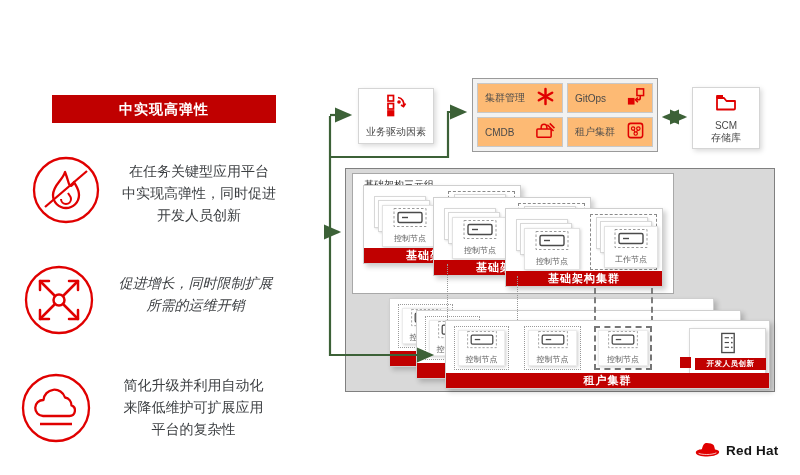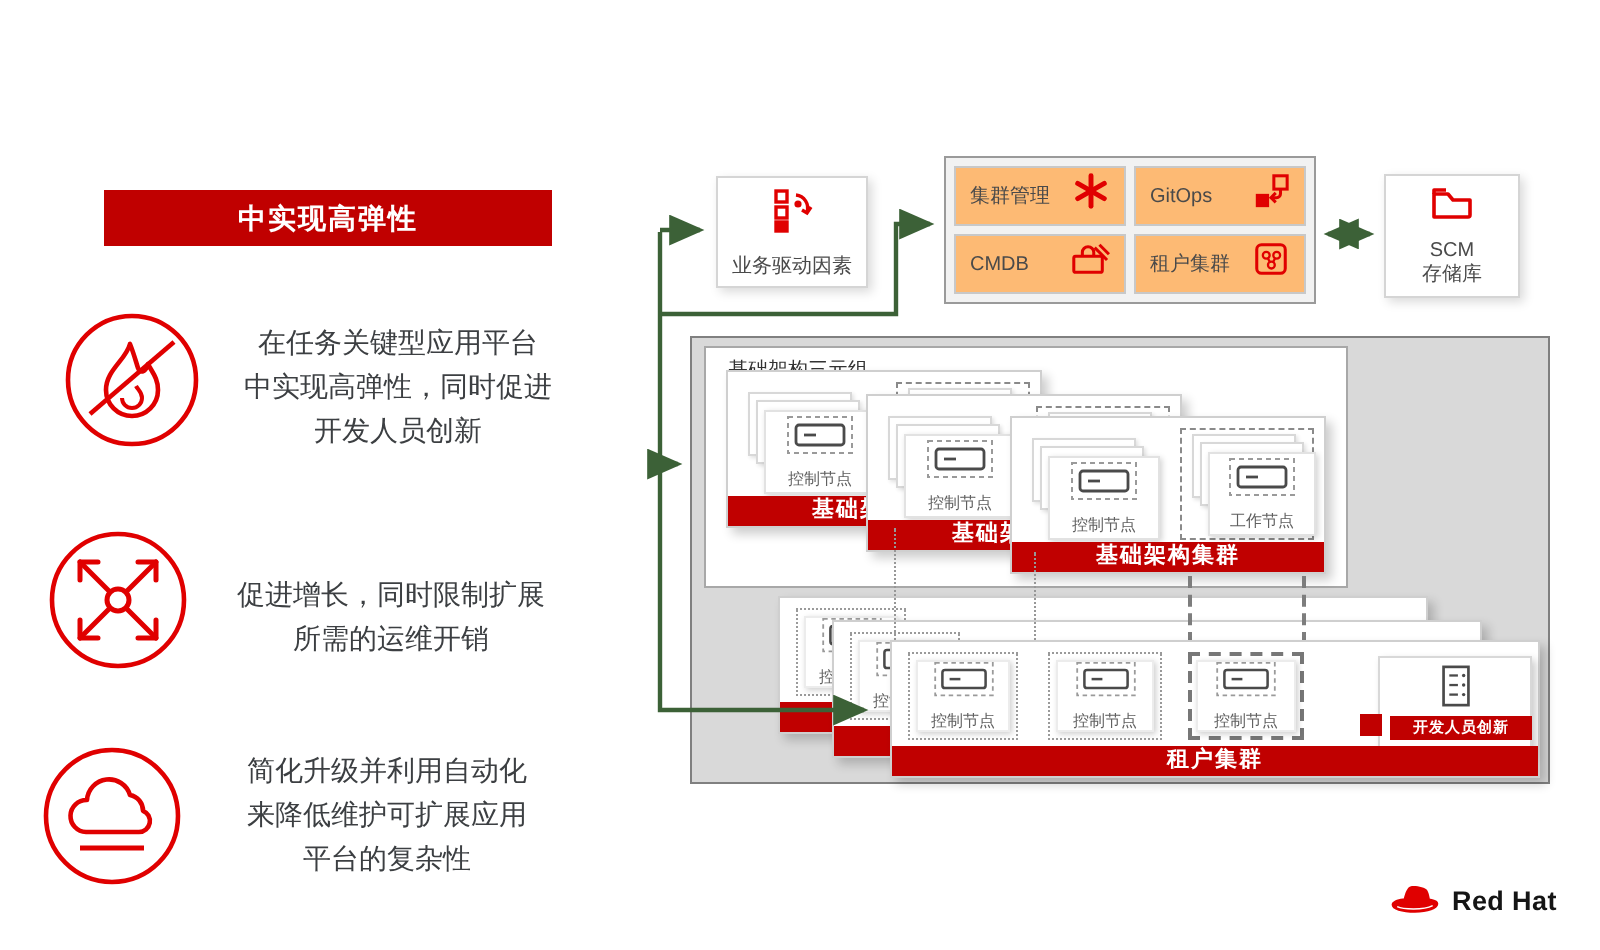--- a/index.html
+++ b/index.html
@@ -4,21 +4,21 @@
 <style>
   html,body{margin:0;padding:0;background:#ffffff;}
   .canvas{position:relative;width:800px;height:475px;background:#ffffff;overflow:hidden;
           font-family:"Liberation Sans","DejaVu Sans",sans-serif;color:#3f3f3f;}
   .abs{position:absolute;}
   .banner{background:#c00000;color:#ffffff;font-weight:bold;text-align:center;}
   .top-banner{left:42px;top:17px;width:696px;height:27px;line-height:27px;font-size:15px;letter-spacing:2px;}
   .drivers-banner{left:52px;top:95px;width:224px;height:28px;line-height:28px;font-size:14px;letter-spacing:1px;}
   .driver-text{font-size:14px;line-height:22px;text-align:center;color:#3c3f42;white-space:pre-line;}
   .dt1{left:104px;top:160px;width:190px;}
-  .dt2{left:98px;top:286px;width:195px;}
+  .dt2{left:98px;top:272px;width:195px;font-style:italic;}
   .dt3{left:96px;top:374px;width:195px;}
   .di1{left:30px;top:154px;}
   .di2{left:22px;top:263px;}
   .di3{left:19px;top:371px;}
 
   .toolbox-card{background:#ffffff;border:1px solid #d5d5d5;box-shadow:2px 2px 5px rgba(0,0,0,0.15);
                 display:flex;flex-direction:column;align-items:center;justify-content:center;}
   .automation-box{left:358px;top:88px;width:74px;height:54px;}
   .automation-box .lbl{font-size:10px;color:#4a4a4a;margin-top:4px;}
   .scm-box{left:692px;top:87px;width:66px;height:60px;}

